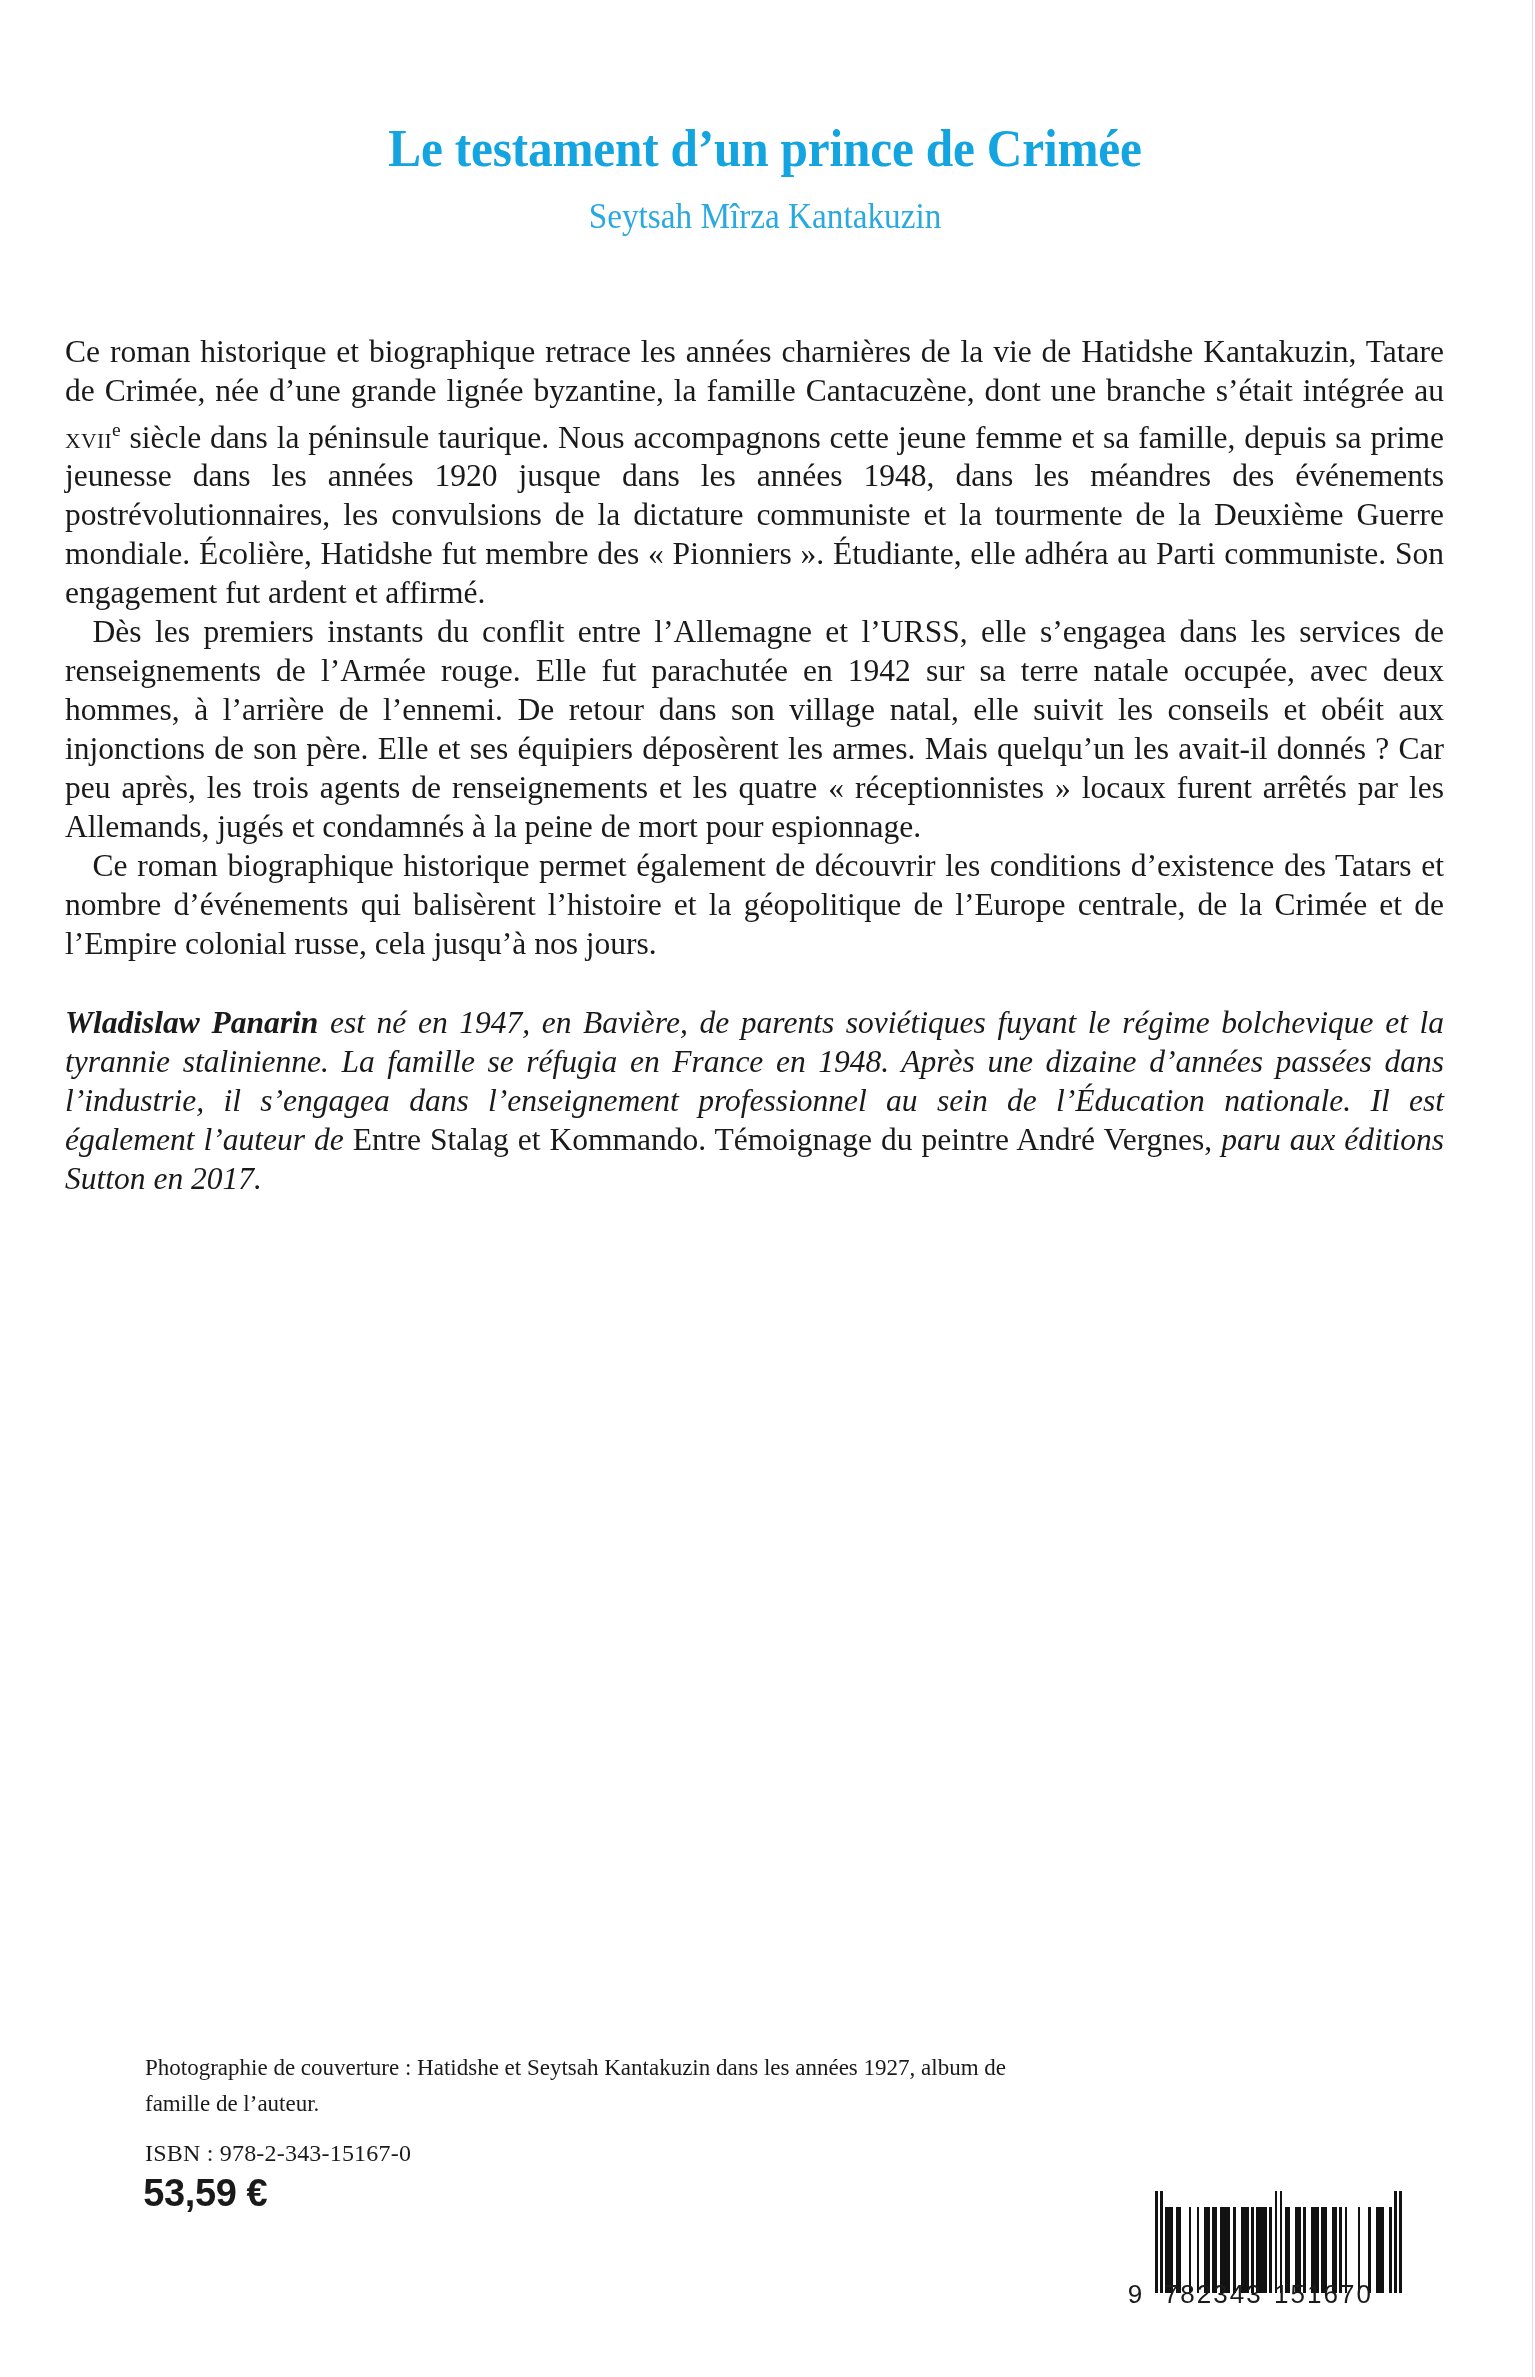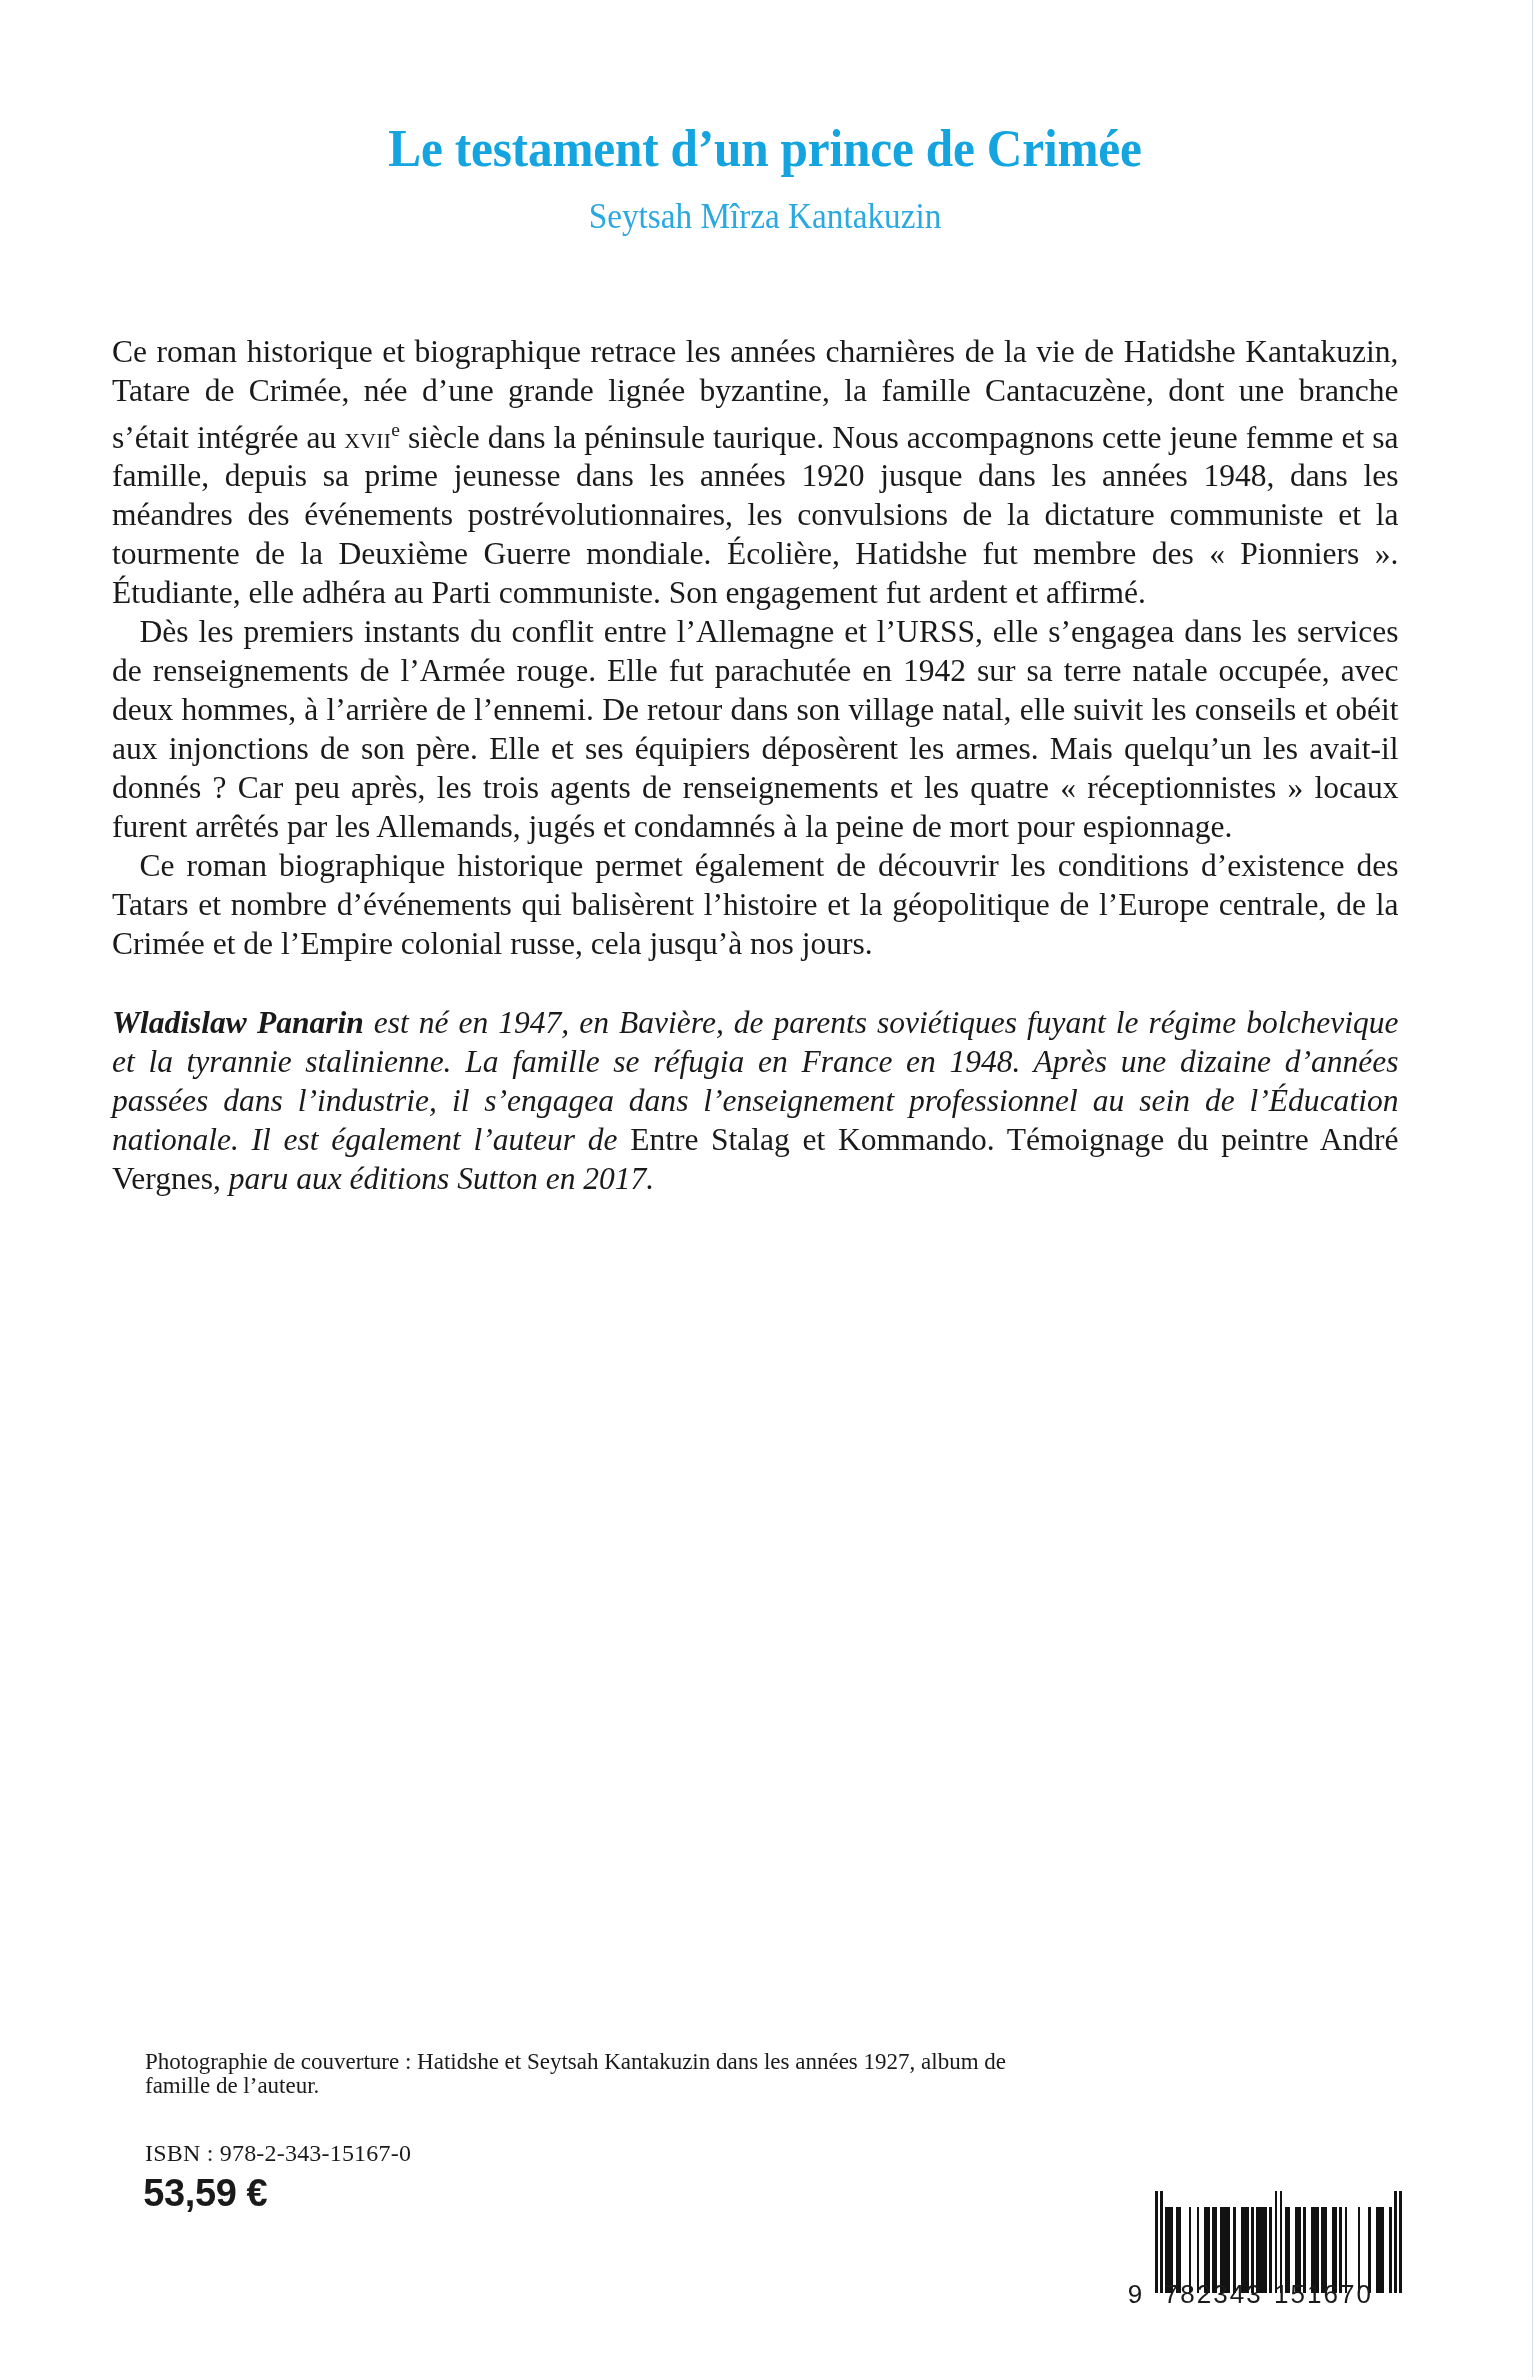--- a/index.html
+++ b/index.html
@@ -23,21 +23,21 @@
     width: 0.8px; height: 2377px;
     background: #cfe0e6;
   }
 
   #page {
     position: absolute;
     left: 0; top: 0;
     width: 1530px;
     height: 2377px;
     box-sizing: border-box;
-    padding: 0 112px;
+    padding: 0 65px;
   }
 
   
   #title-block {
     padding-top: 120px;
     text-align: center;
   }
   #book-title {
     font-family: "Liberation Serif", "DejaVu Serif", serif;
     font-weight: bold;
@@ -107,21 +107,21 @@
     right: 117px;
     bottom: 65px;
     height: 269px;
   }
   #photo-credit {
     position: absolute;
     left: 0;
     top: 6.7px;
     width: 864px;
     font-size: 23px;
-    line-height: 24px;
+    line-height: 36px;
     color: #1a1a1a;
   }
   #isbn-line {
     position: absolute;
     left: 0;
     top: 96px;
     font-size: 24px;
     line-height: 28.5px;
     letter-spacing: 0.2px;
   }

